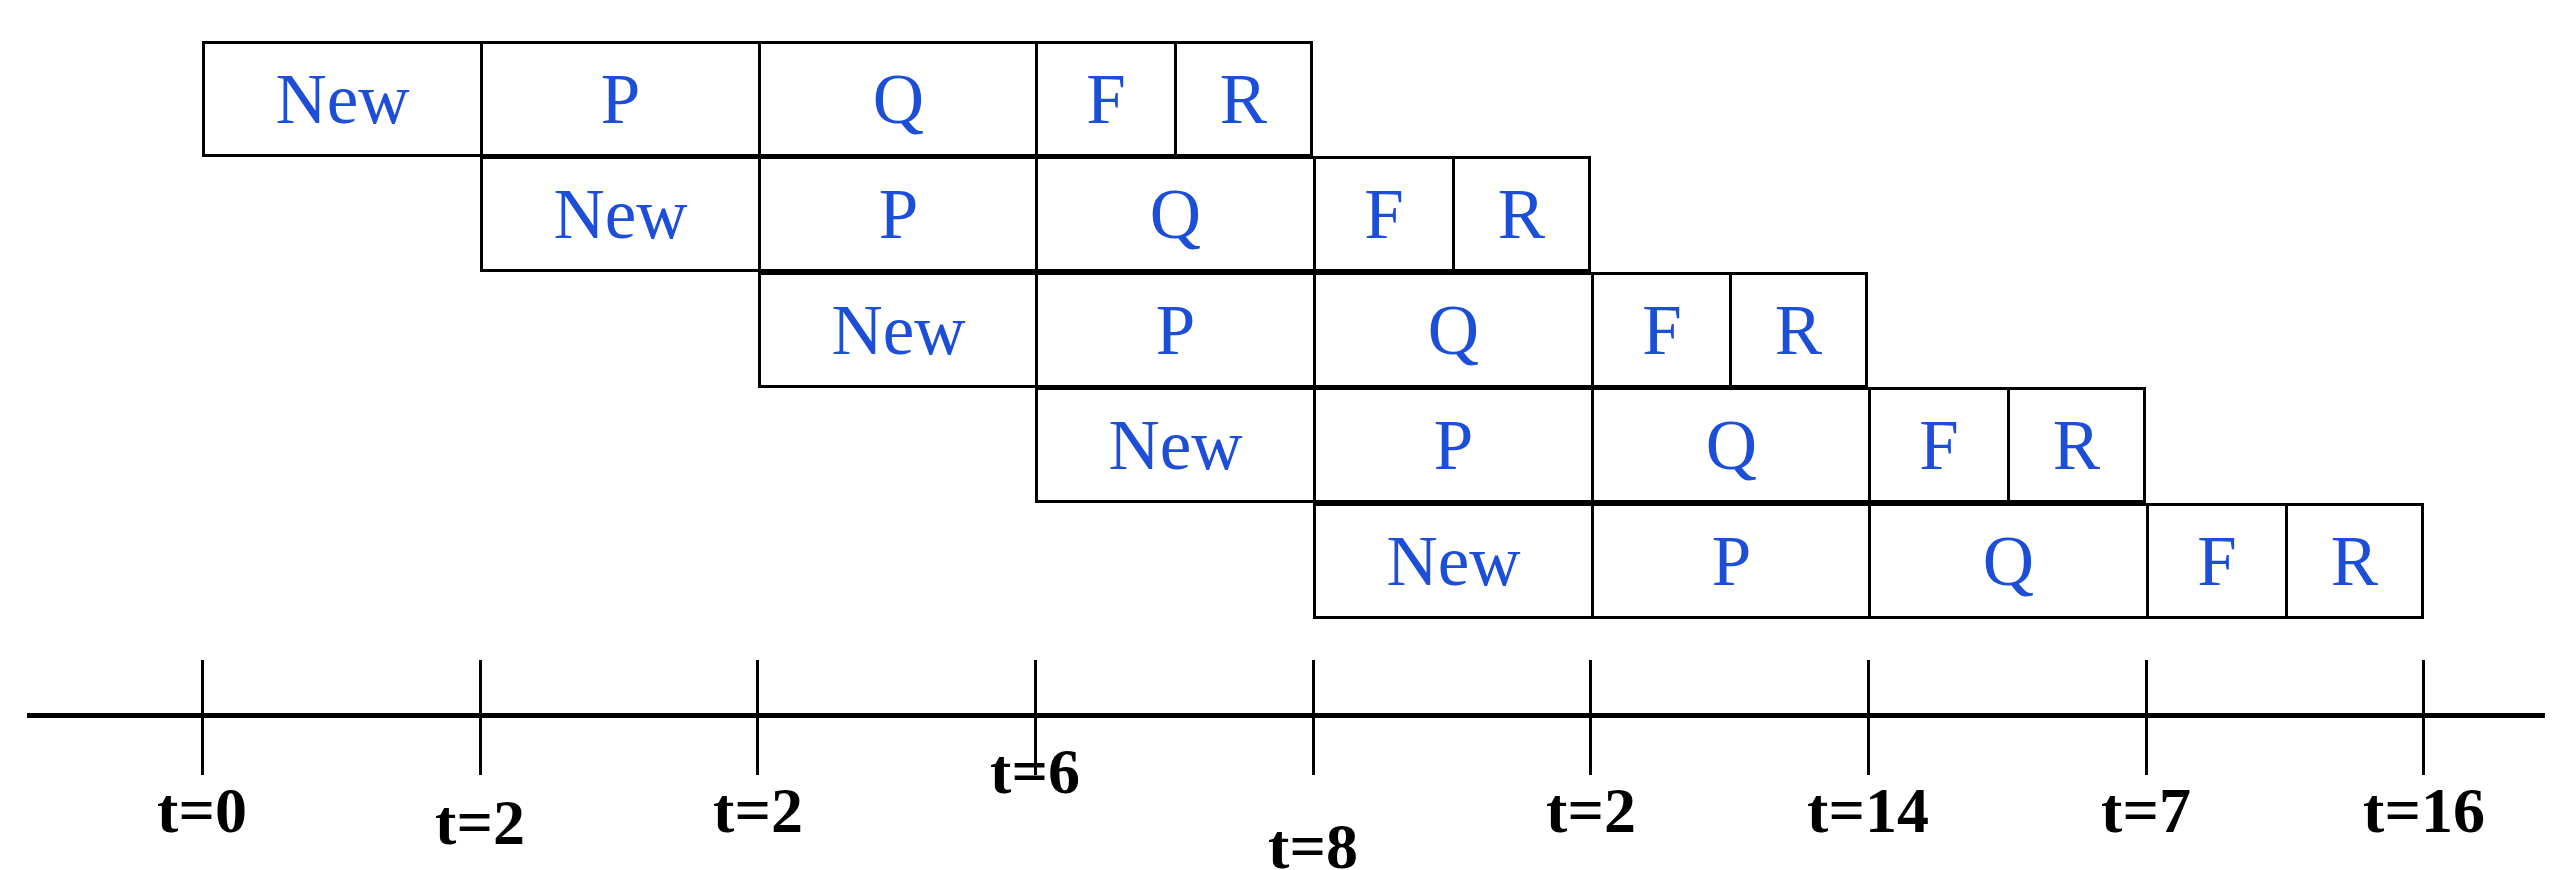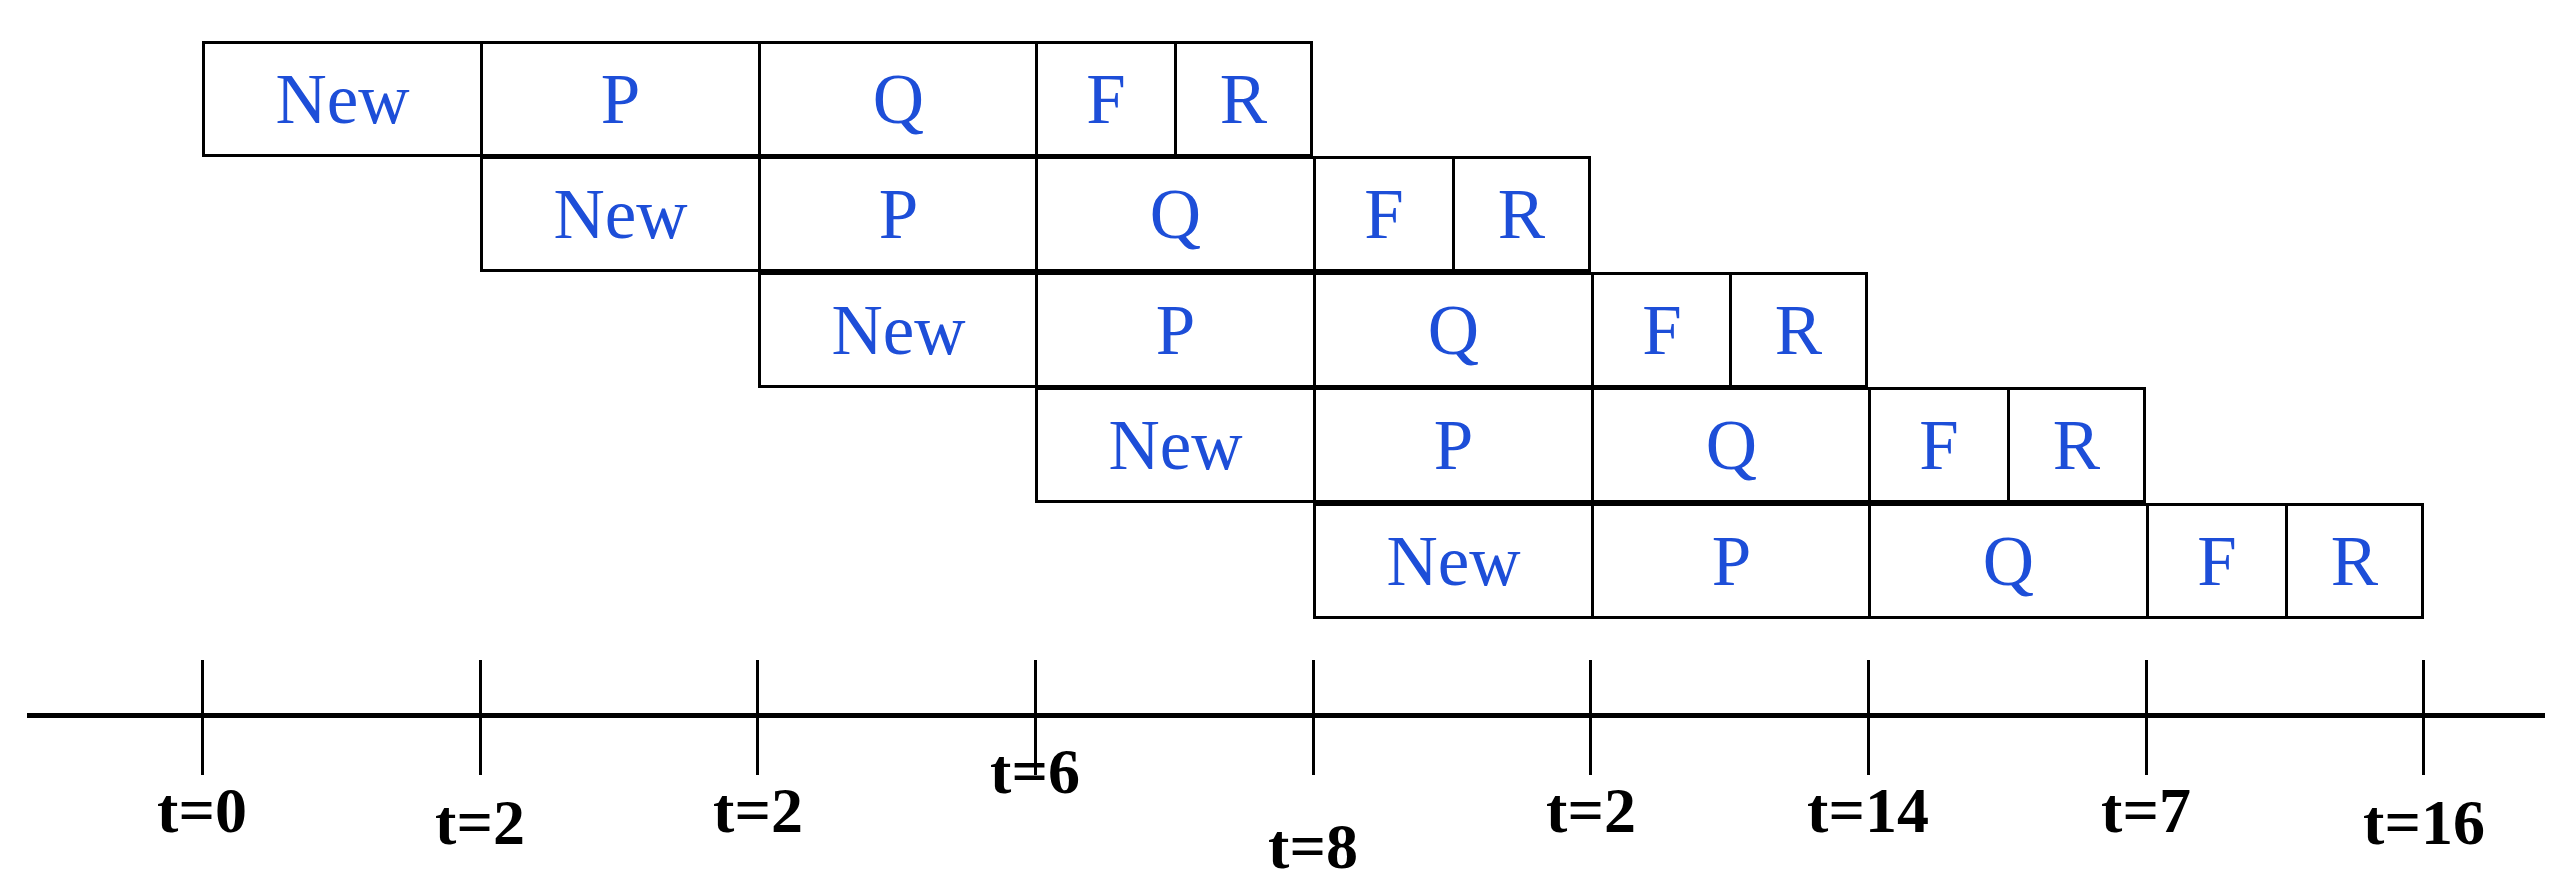--- a/index.html
+++ b/index.html
@@ -146,16 +146,16 @@
       <div class="tick-label" style="left: 1035px; top: 740px;">t=6</div>
       <div class="tick" style="left: 1312px; top: 660px; width: 2.7px; height: 115px;"></div>
       <div class="tick-label" style="left: 1313px; top: 779px; margin-top: 36px;">t=8</div>
       <div class="tick" style="left: 1589px; top: 660px; width: 2.7px; height: 115px;"></div>
       <div class="tick-label" style="left: 1591px; top: 779px;">t=2</div>
       <div class="tick" style="left: 1867px; top: 660px; width: 2.7px; height: 115px;"></div>
       <div class="tick-label" style="left: 1868px; top: 779px;">t=14</div>
       <div class="tick" style="left: 2145px; top: 660px; width: 2.7px; height: 115px;"></div>
       <div class="tick-label" style="left: 2146px; top: 779px;">t=7</div>
       <div class="tick" style="left: 2422px; top: 660px; width: 2.7px; height: 115px;"></div>
-      <div class="tick-label" style="left: 2424px; top: 779px; margin-top: 12px;">t=16</div>
+      <div class="tick-label" style="left: 2424px; top: 779px;">t=16</div>
     </div>
 </div>
 
 
 </body></html>

